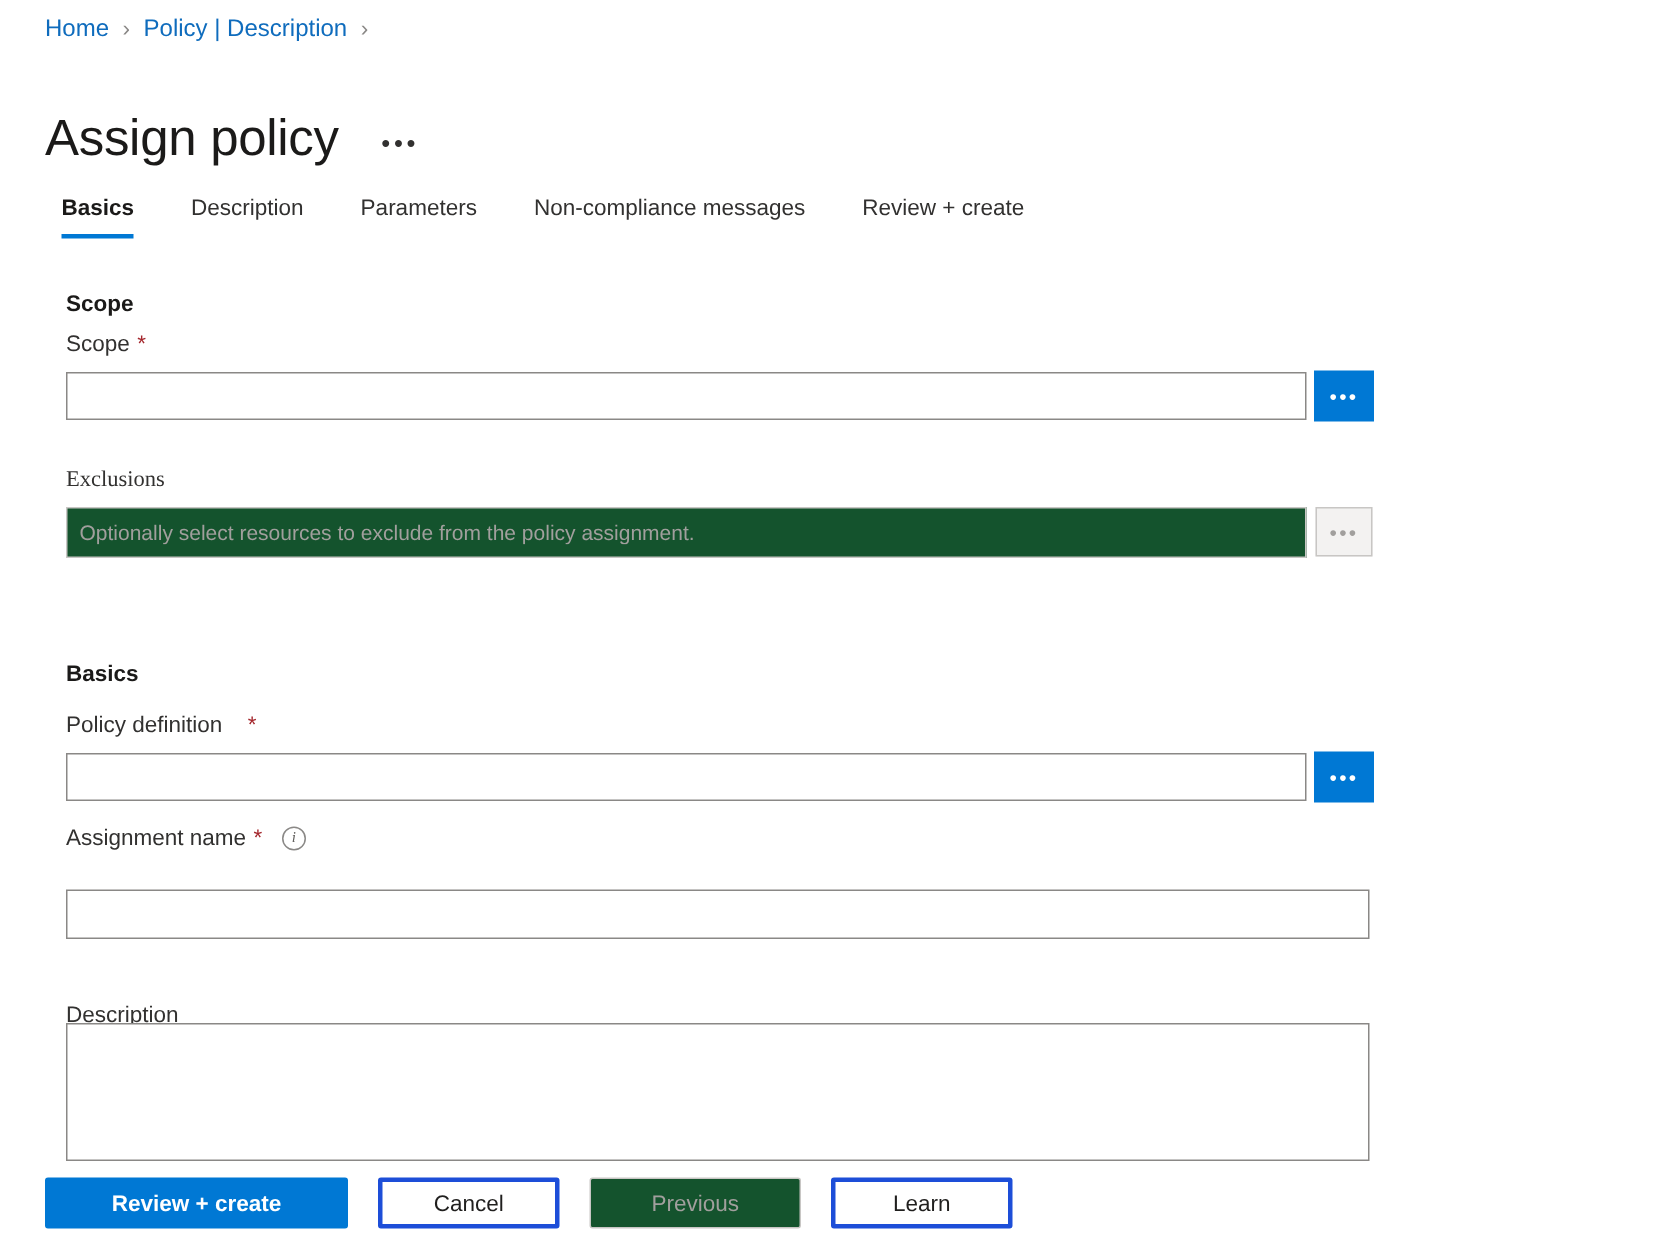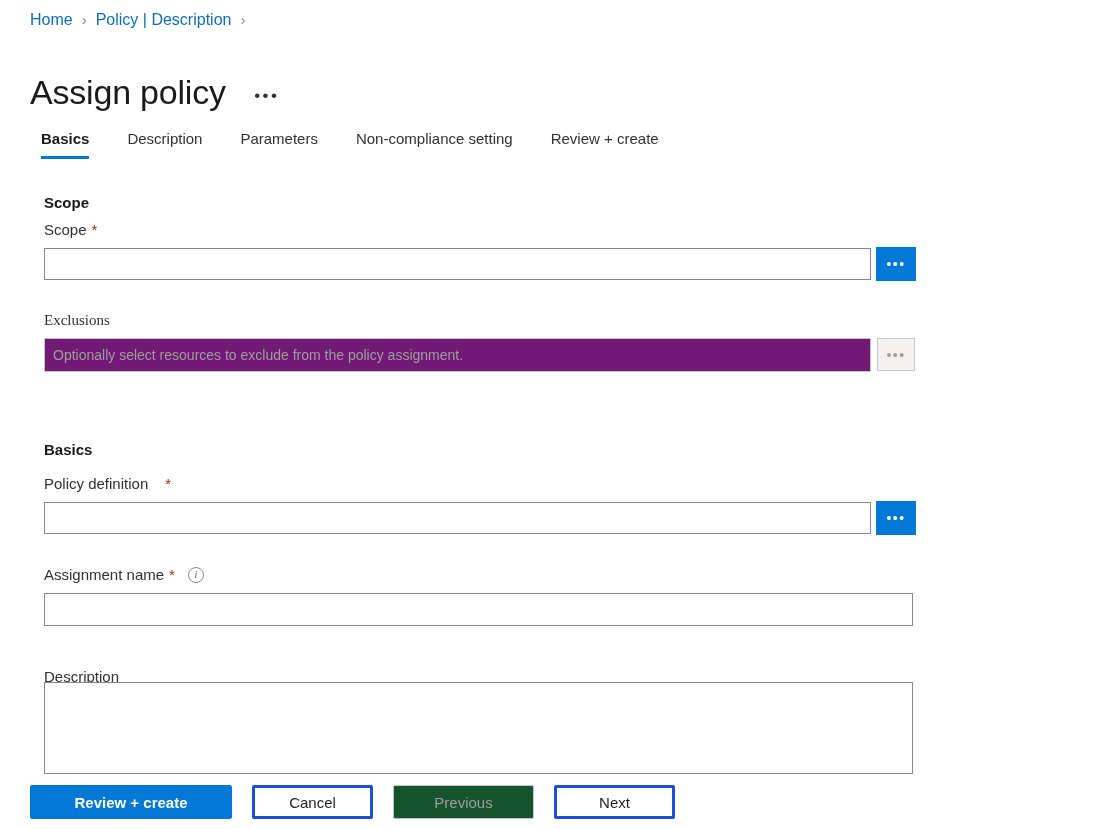--- a/index.html
+++ b/index.html
@@ -91,21 +91,21 @@
     line-height: 1;
   }
 
   .txt {
     position: absolute; height: 32px;
     border: 1px solid #8a8886; background: #fff;
     font-size: 14px; font-family: "Liberation Sans", sans-serif;
     color: #323130; padding: 0 8px; outline: none;
   }
   .txt.disabled {
-    background: #701a75; border-color: #c8c6c4; color: #a19f9d;
+    background: #14532d; border-color: #c8c6c4; color: #a19f9d;
   }
   .txt.disabled::placeholder { color: #a19f9d; }
 
   .ta {
     position: absolute; left: 44px;
     border: 1px solid #8a8886; background: #fff;
     font-size: 14px; font-family: "Liberation Sans", sans-serif;
     color: #323130; padding: 6px 8px; resize: none; outline: none;
   }
 
@@ -159,21 +159,21 @@
 
   <div class="title-row">
     <h1 class="page-title">Assign policy</h1>
     <button class="more-btn">•••</button>
   </div>
 
   <div class="tabs">
     <button class="tab active">Basics</button>
     <button class="tab">Description</button>
     <button class="tab">Parameters</button>
-    <button class="tab">Non-compliance setting</button>
+    <button class="tab">Non-compliance messages</button>
     <button class="tab">Review + create</button>
   </div>
 
   <div class="form-area">
 
     <div class="section-head" style="top:14px;">Scope</div>
 
     <div class="field-label" style="top:41px;">
       <span>Scope</span>
       <span class="req">*</span>
@@ -189,33 +189,33 @@
 
     <div class="section-head" style="top:261px;">Basics</div>
 
     <div class="field-label" style="top:295px;gap:12px;">
       <span>Policy definition</span>
       <span class="req">*</span>
     </div>
     <input class="txt" style="left: 44px; top: 322px; width: 827px;" value="">
     <button class="dots-btn primary" style="left:876px; top:321px;">•••</button>
 
-    <div class="field-label" style="top:386px;">
+    <div class="field-label" style="top:370px;">
       <span>Assignment name</span>
       <span class="req">*</span>
       <span class="info-icon">i</span>
     </div>
     <input class="txt" style="left: 44px; top: 413px; width: 869px; height: 33px;" value="">
 
     <div class="field-label" style="top:488px;">
       <span>Description</span>
     </div>
     <textarea class="ta" style="top: 502px; width: 869px; height: 92px;"></textarea>
   </div>
 
   <div class="footer">
     <button class="btn primary">Review + create</button>
     <button class="btn default">Cancel</button>
     <button class="btn disabled" disabled="">Previous</button>
-    <button class="btn default">Next</button>
+    <button class="btn default">Learn</button>
   </div>
 
 </div>
 
 </body></html>

